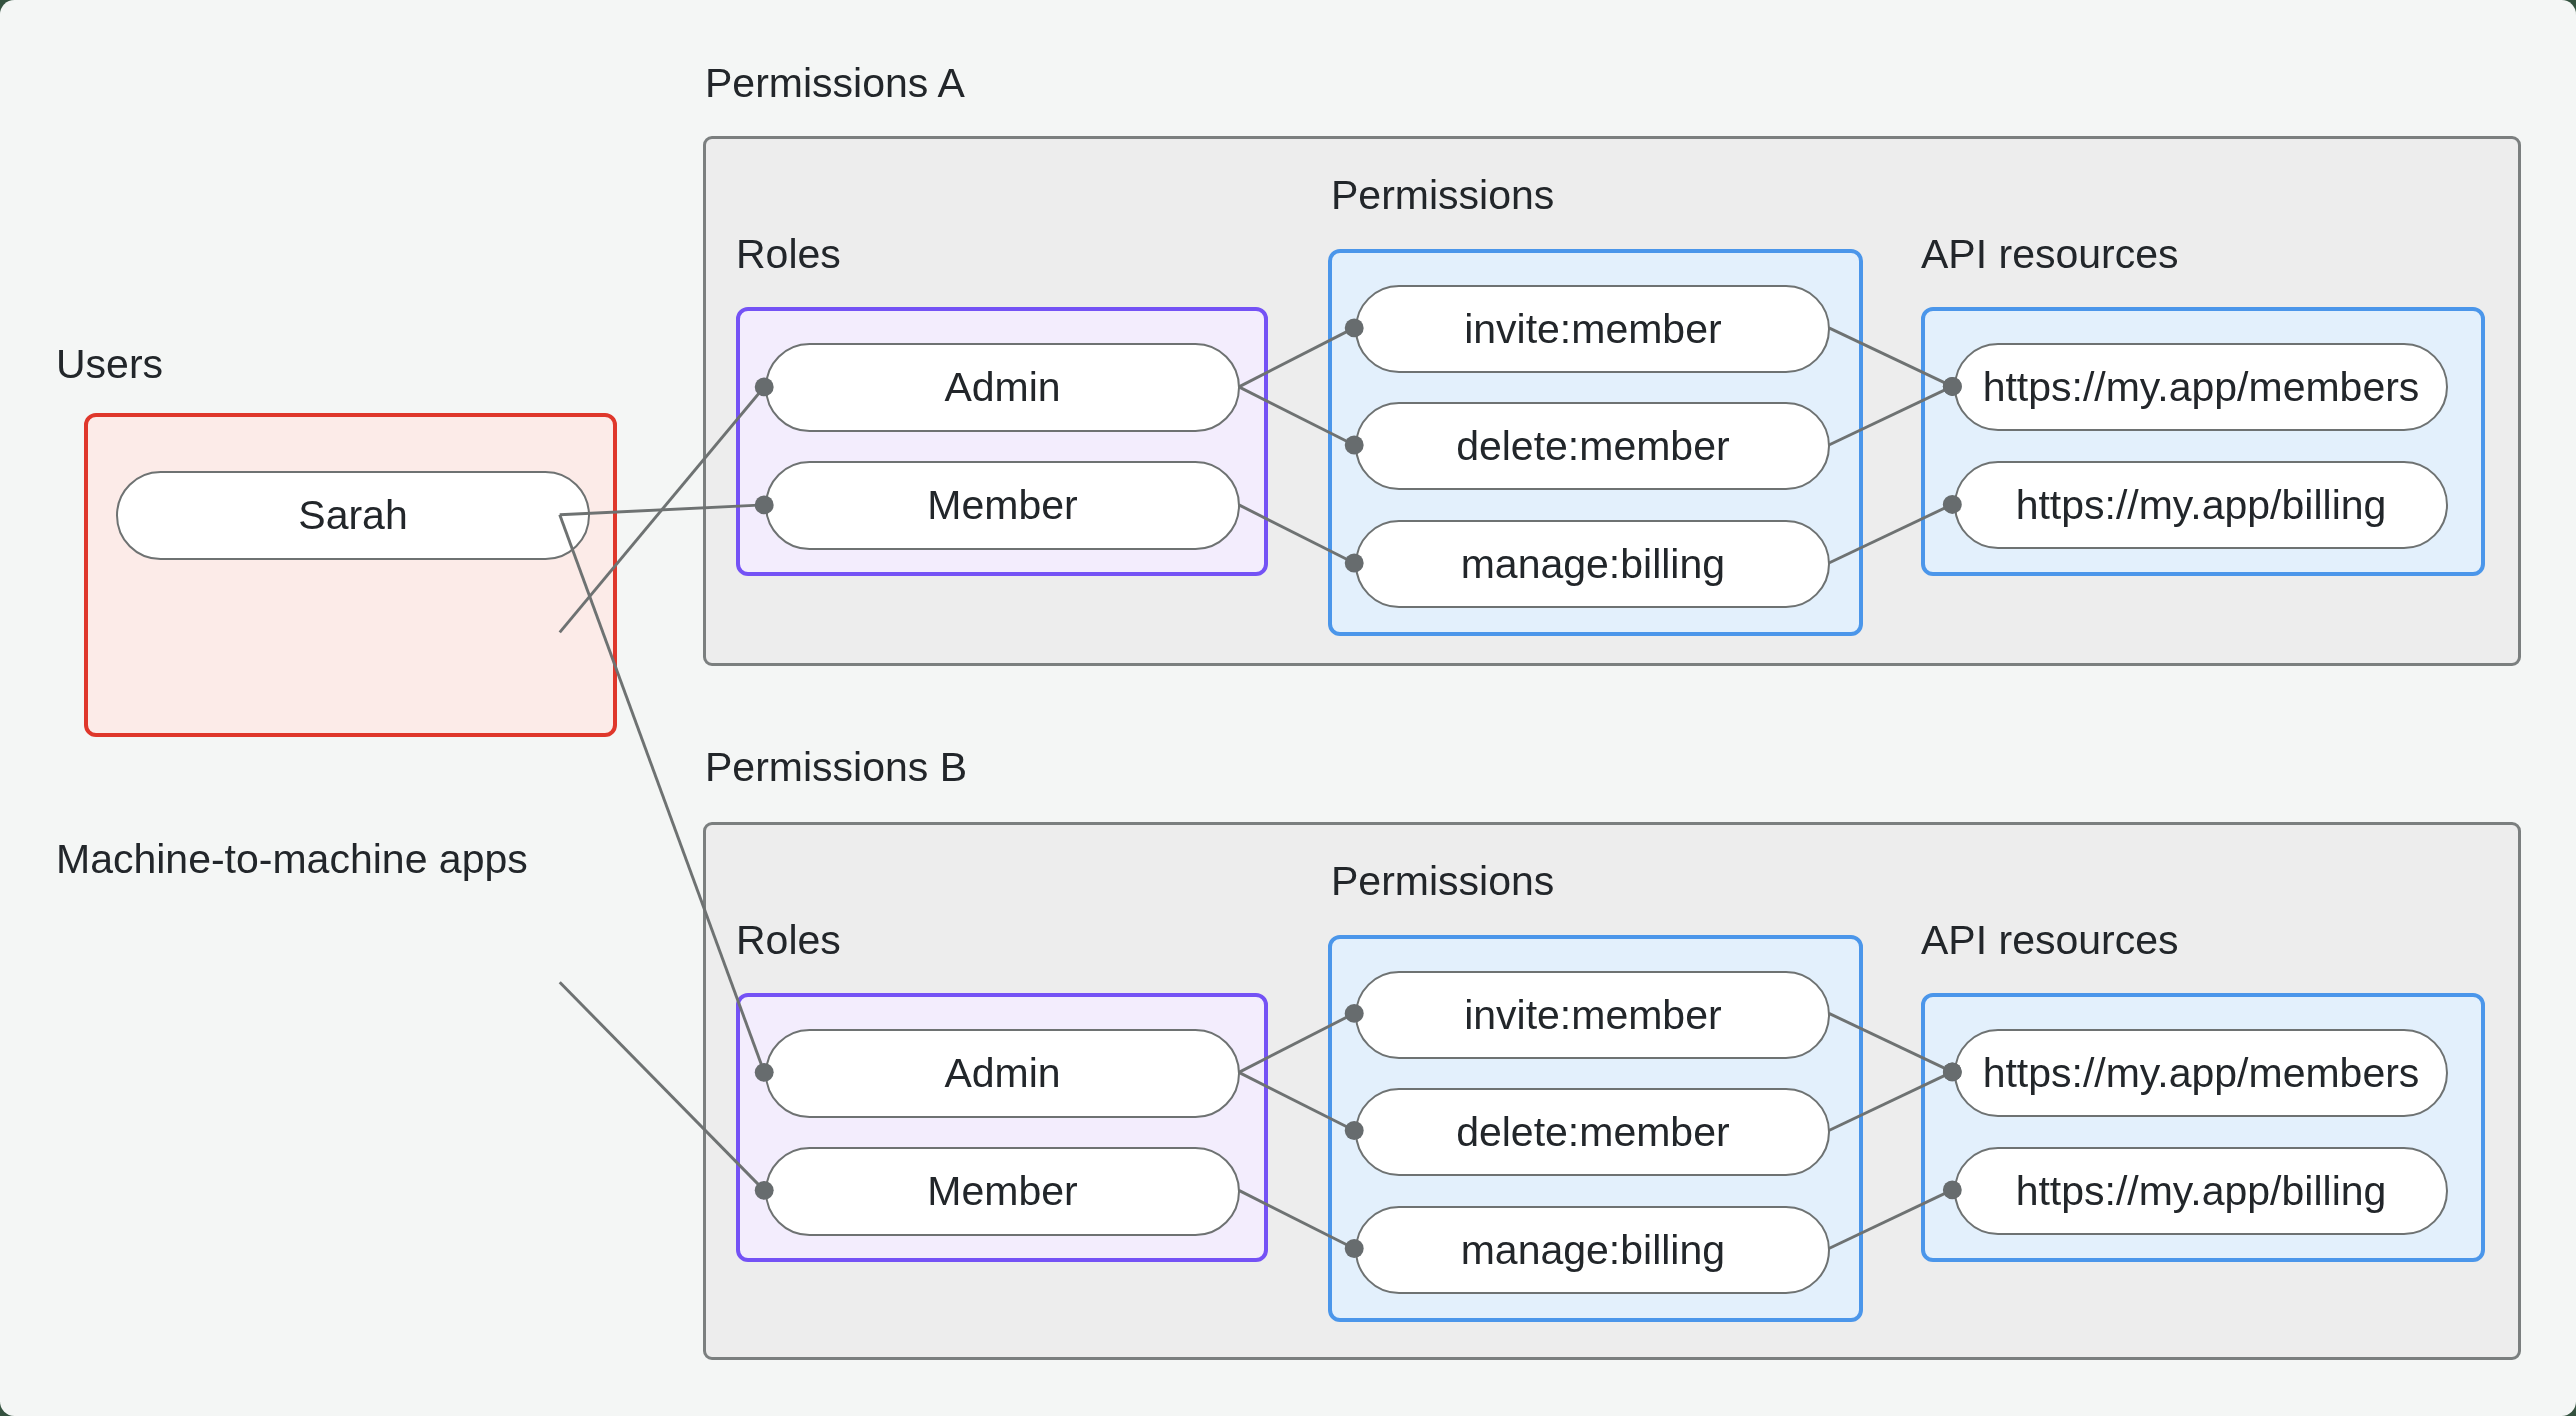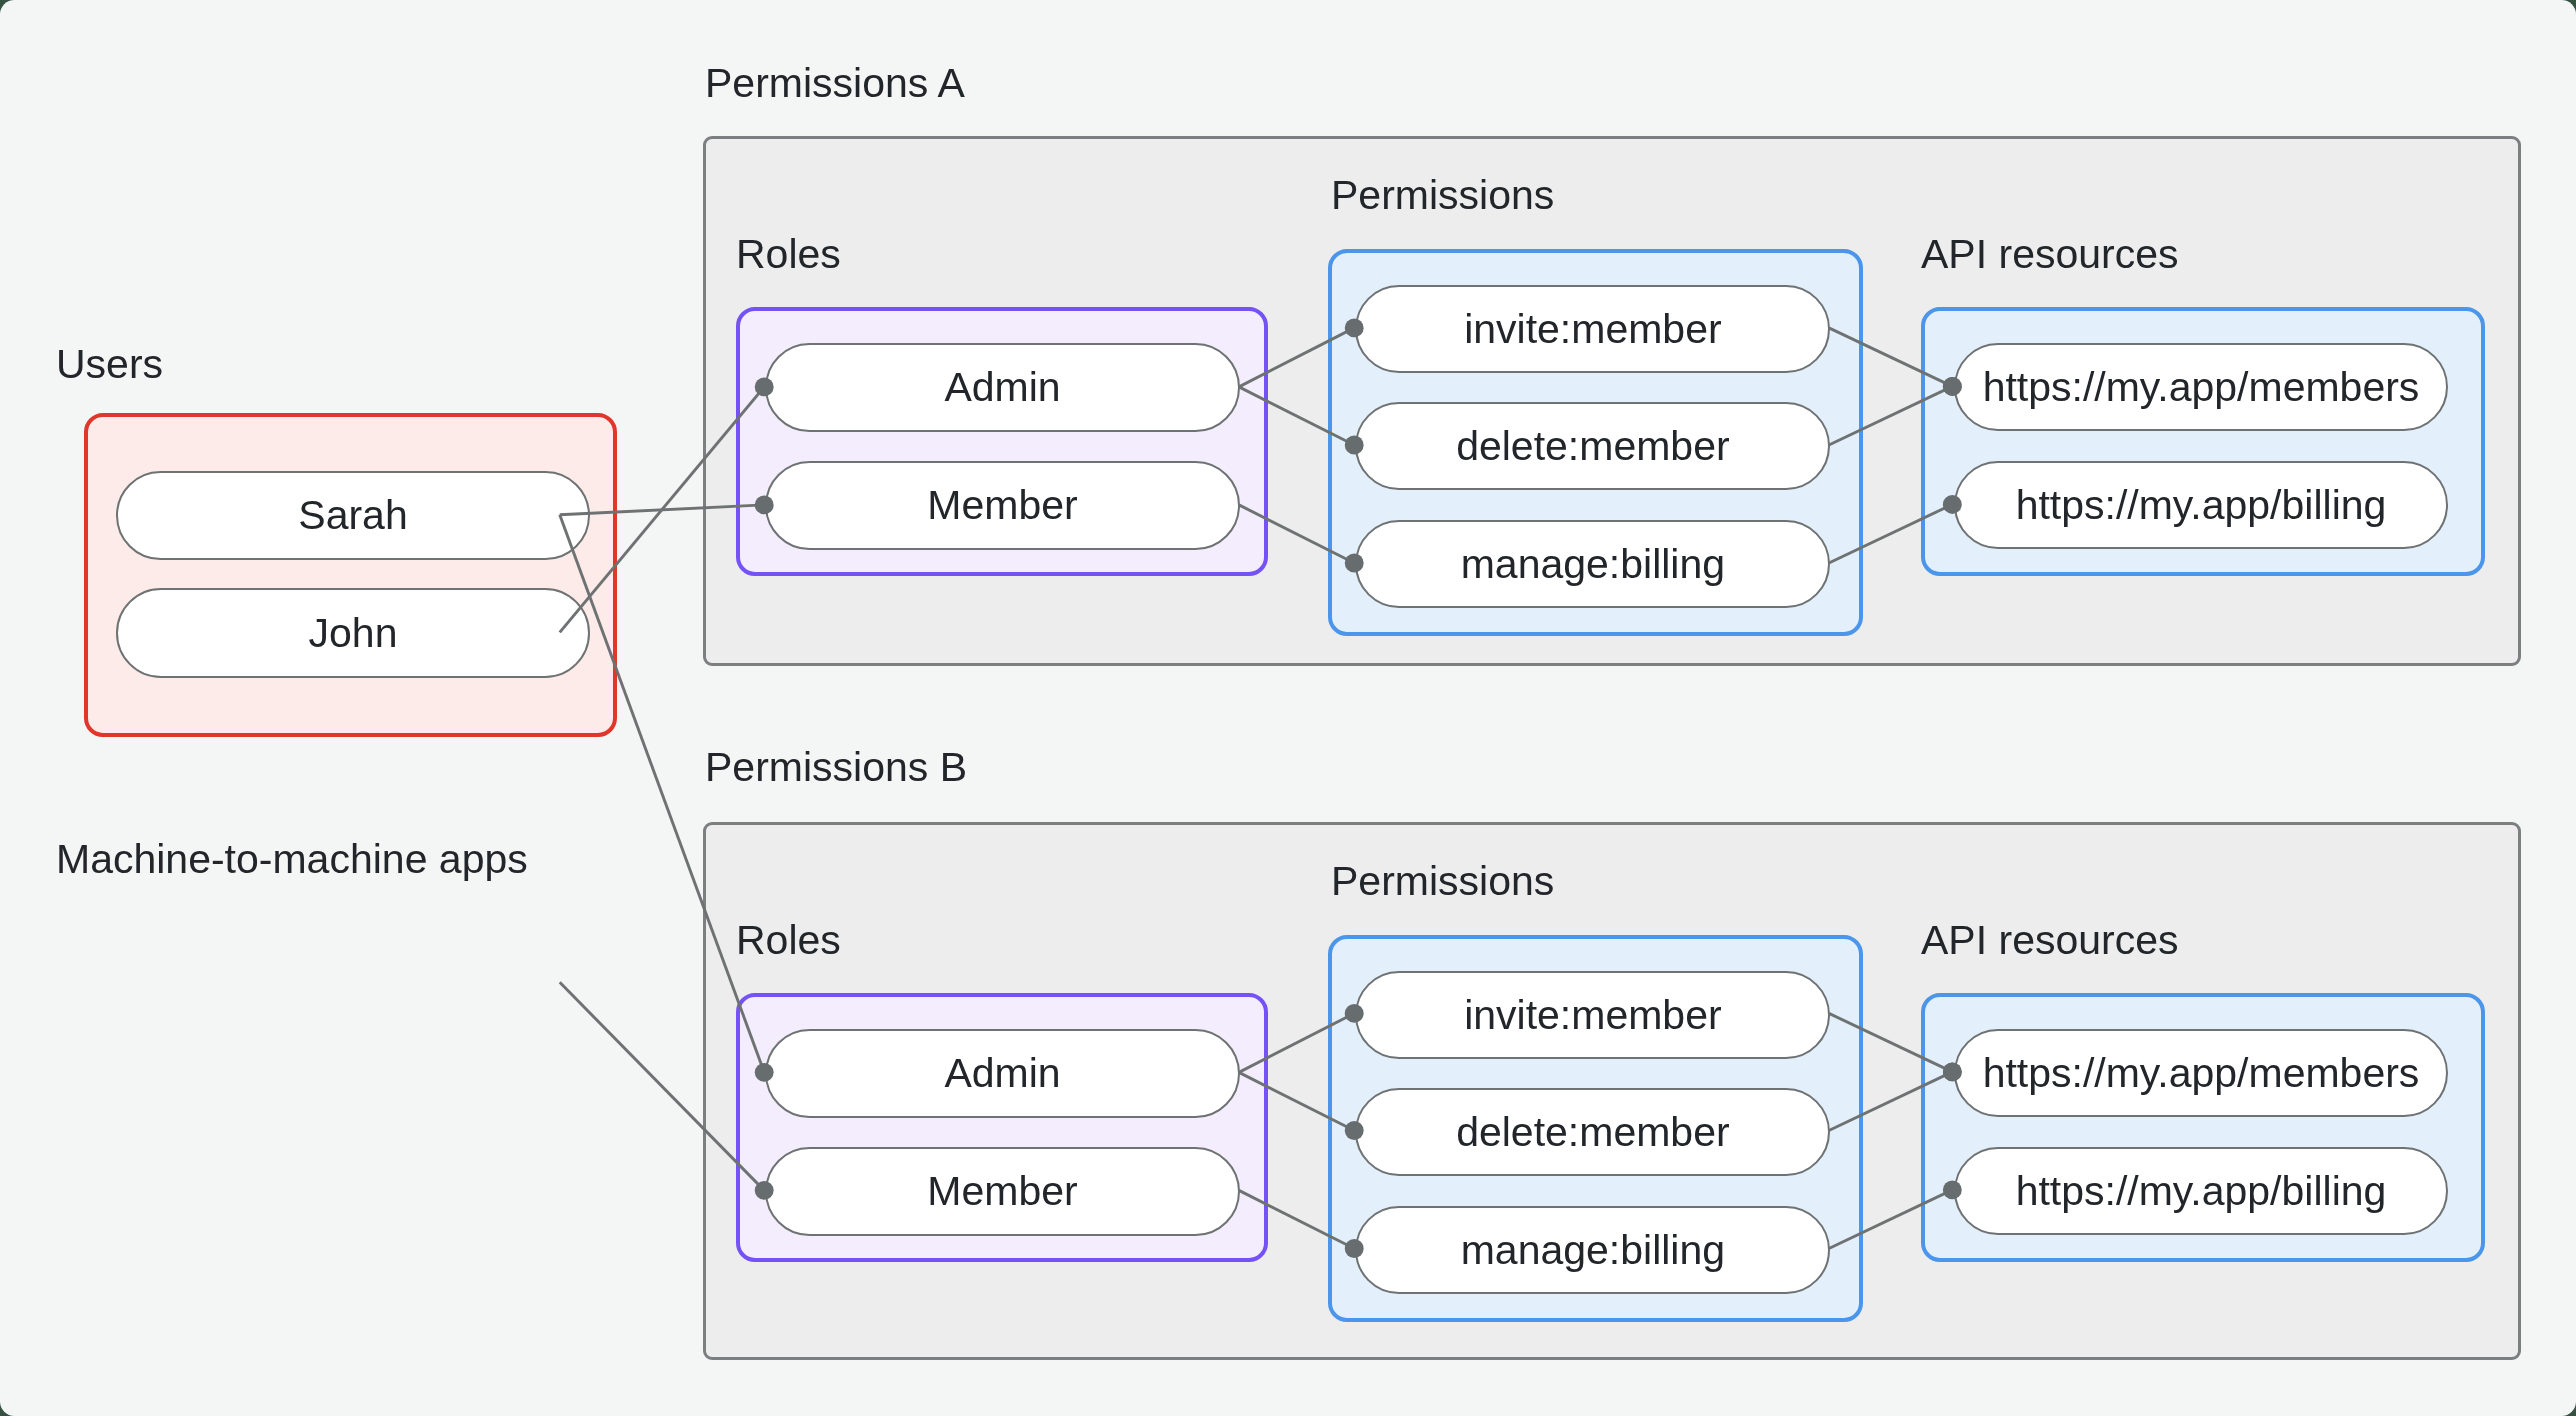--- a/index.html
+++ b/index.html
@@ -38,21 +38,21 @@
     align-items: center;
     justify-content: center;
     font-size: 41px;
     font-weight: 400;
     color: #22262a;
     white-space: nowrap;
   }
   .box {
     position: absolute;
     box-sizing: border-box;
-    border-radius: 19px;
+    border-radius: 12px;
   }
   .org-box {
     background: #ededed;
     border: 3.2px solid #7b7f7f;
     border-radius: 9px;
   }
   .users-box {
     background: #fcebe8;
     border: 4px solid #df372b;
     margin-left: 30px;
@@ -80,23 +80,20 @@
 </head>
 <body>
 
 <div id="page">
   <div id="diagram">
 
     <div class="label" style="left:56px; top:339px;">Users</div>
     <div class="box users-box" style="left:54px; top:413px; width:533px; height:324px;">
       <div class="pill" style="left:28px; top:54px; width:474px; height:89px;">
         <span>Sarah</span>
-      </div>
-      <div class="pill" style="left:28px; top:171px; width:474px; height:90px;">
-        <span>John</span>
       </div>
     </div>
 
     <div class="label" style="left:56px; top:834px;">Machine-to-machine apps</div>
 
     <div class="label" style="left:705px; top:58px;">Permissions A</div>
     <div class="box org-box" style="left:703px; top:136px; width:1818px; height:530px;">
 
       <div class="label" style="left:30px; top:90px;">Roles</div>
       <div class="box roles-box" style="left:30px; top:168px; width:532px; height:269px;">

